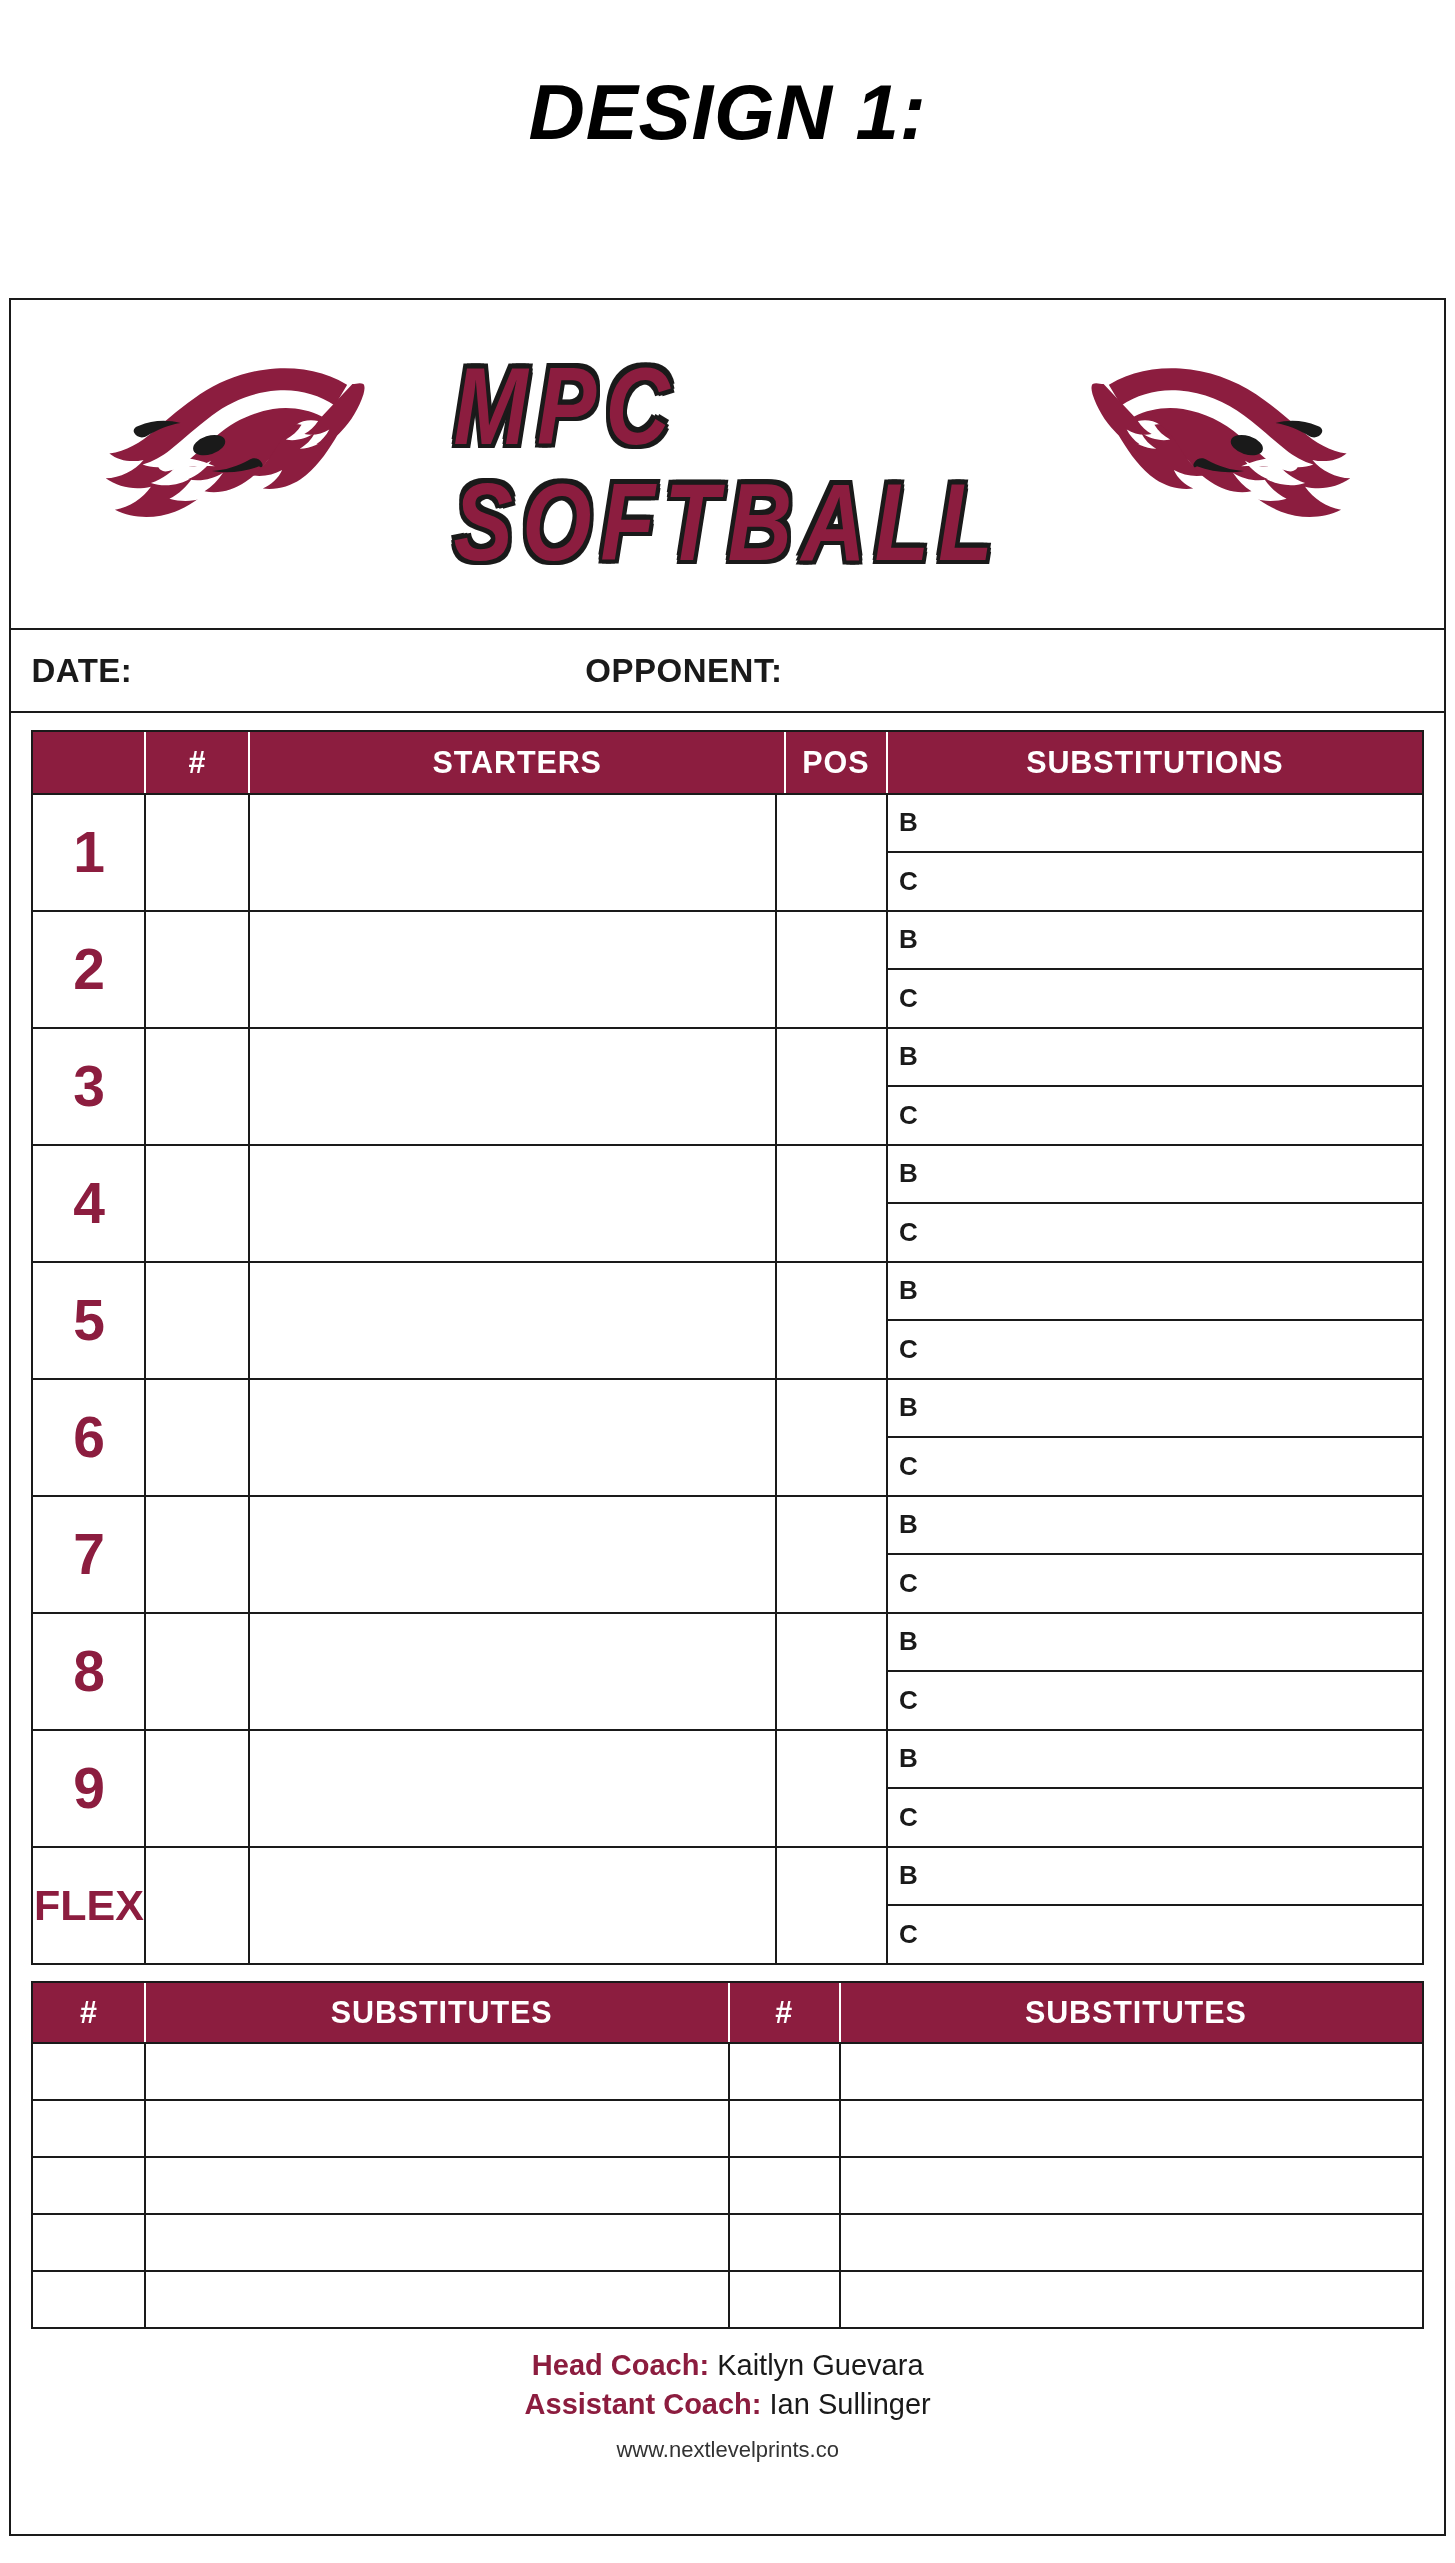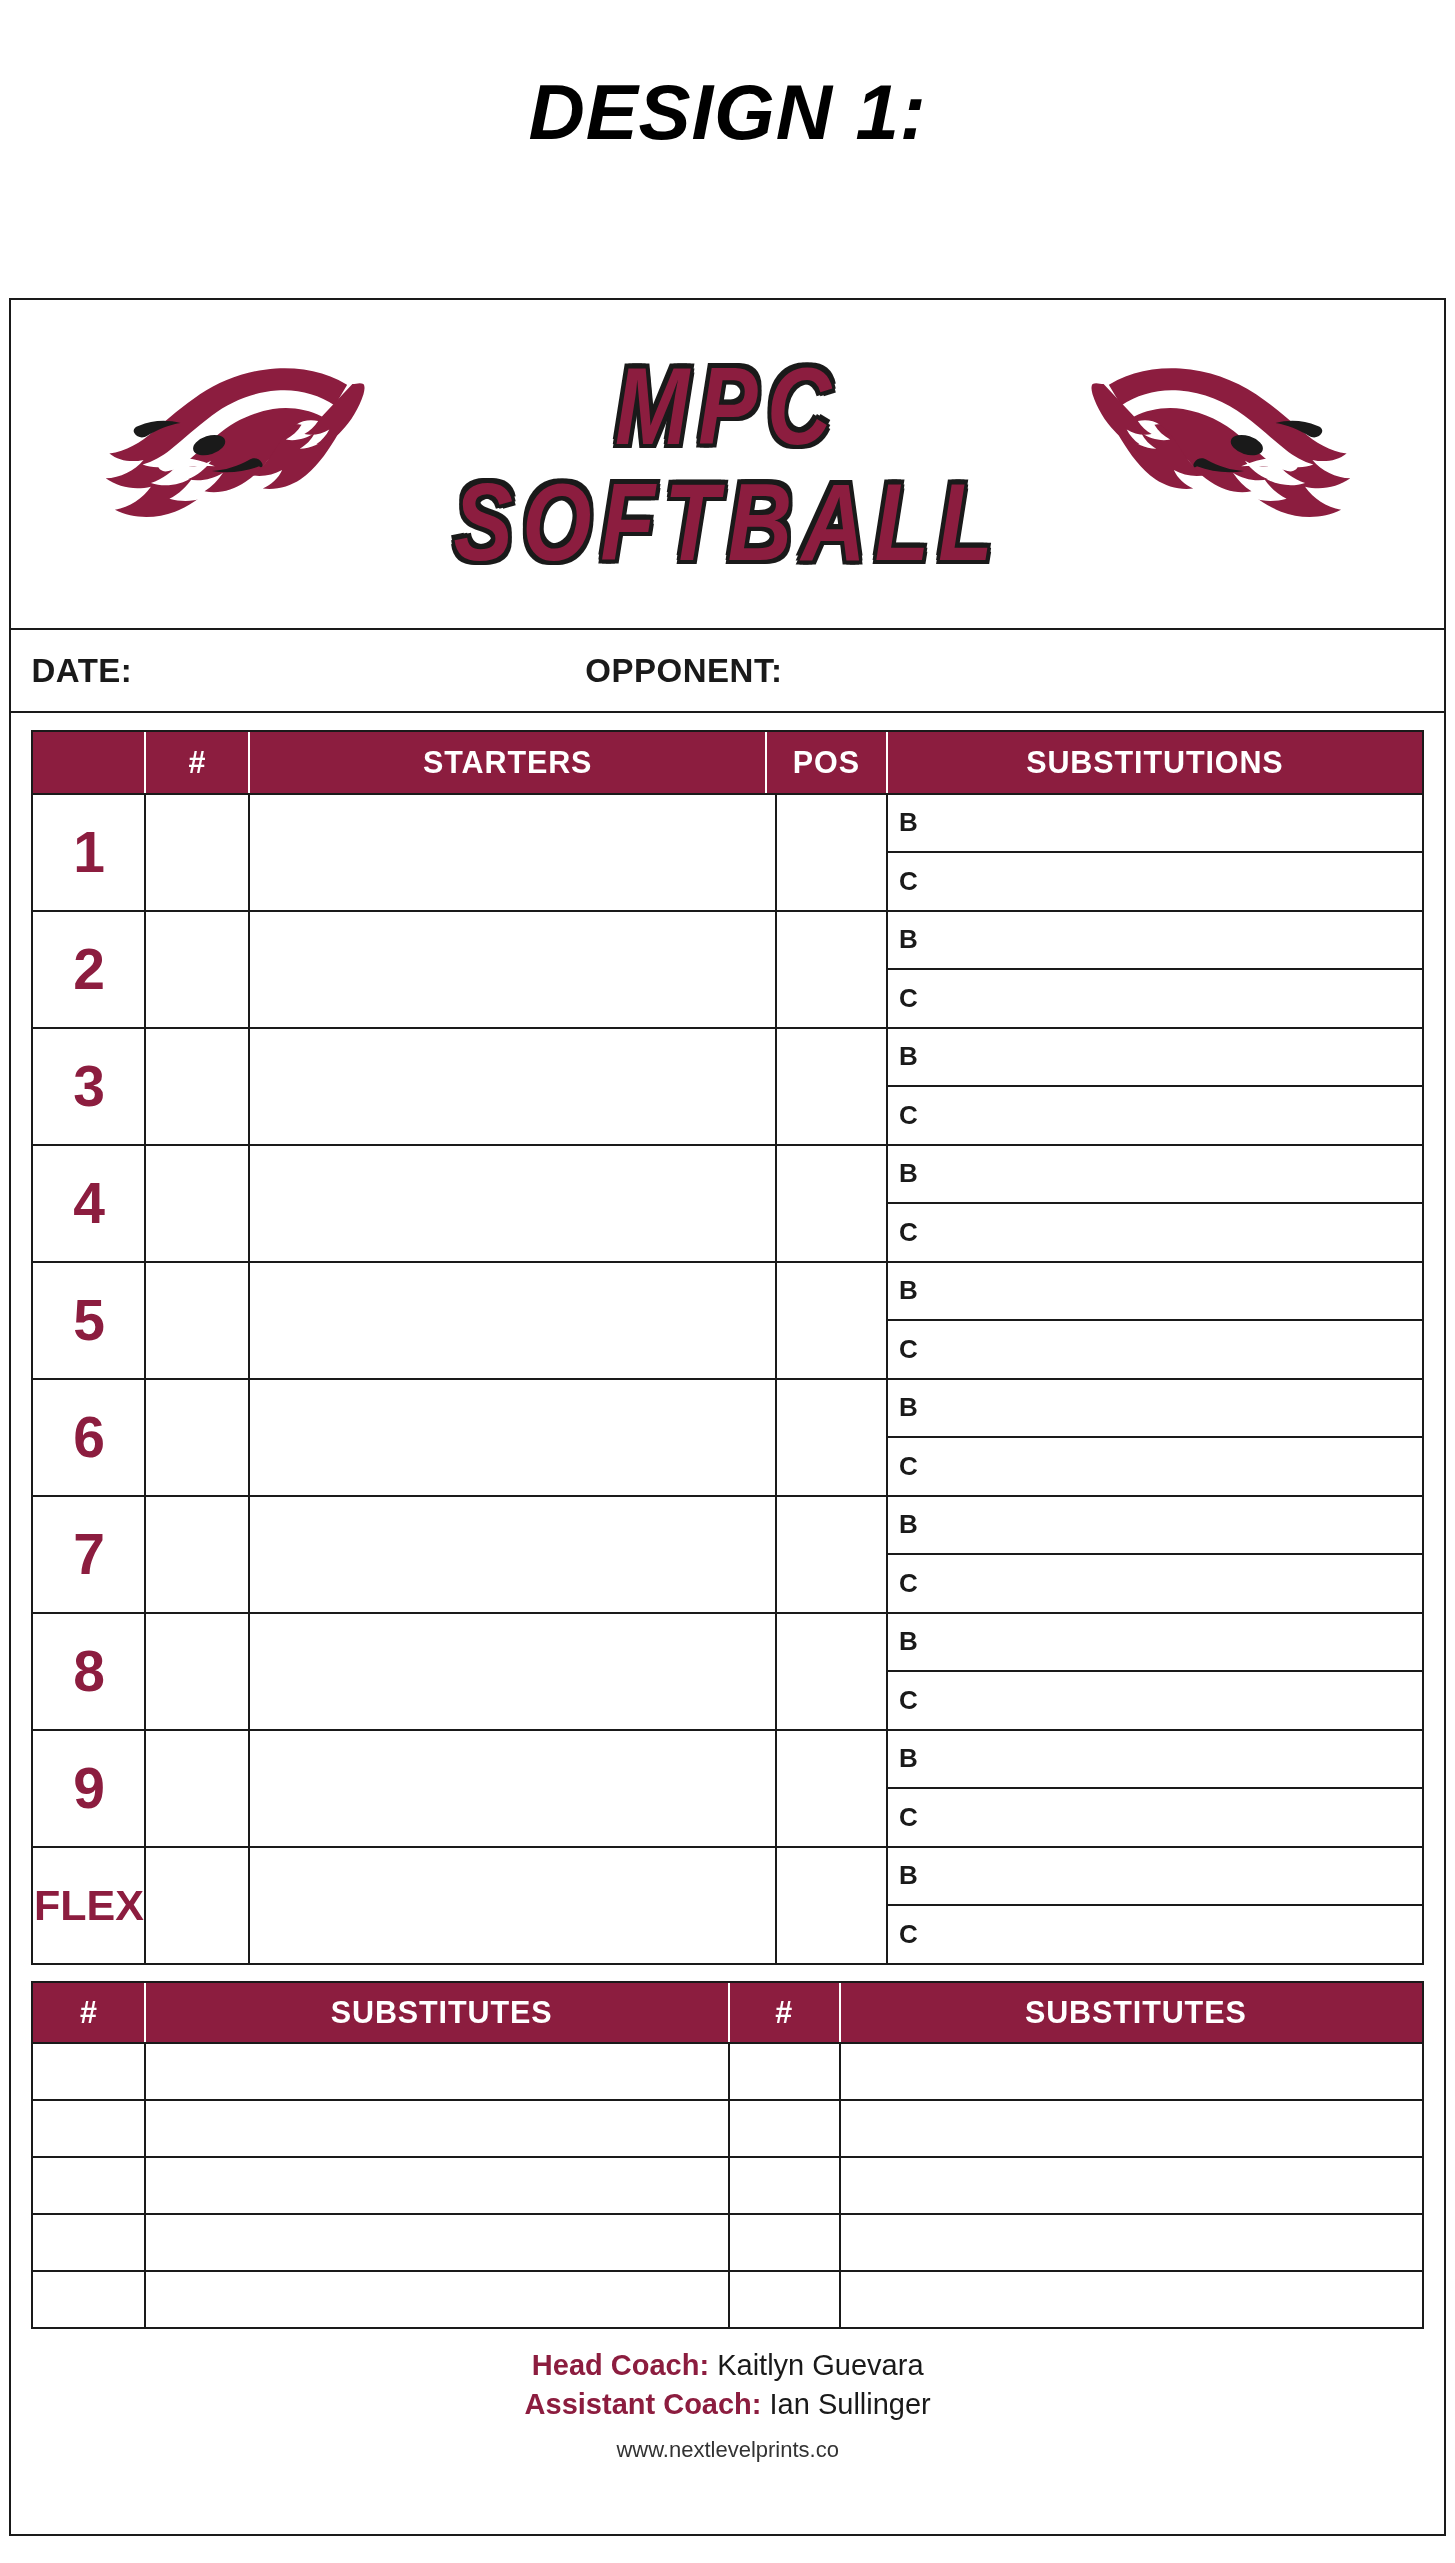--- a/index.html
+++ b/index.html
@@ -51,21 +51,21 @@
     position: absolute;
     top: 37px;
     width: 342px;
     height: 231px;
   }
   .logo.left { left: 16.6px; }
   .logo.right { right: 16.6px; }
   .logo svg { width: 100%; height: 100%; display: block; }
 
   .title-block {
-    text-align: center;
+    text-align: left;
     line-height: 0.95;
   }
   .title-line {
     font-family: "Liberation Sans", sans-serif;
     font-weight: bold;
     font-style: italic;
     color: #8c1d3f;
     letter-spacing: 9.2px;
     text-shadow:
       3.7px 0 0 #1a1a1a, -3.7px 0 0 #1a1a1a, 0 3.7px 0 #1a1a1a, 0 -3.7px 0 #1a1a1a,
@@ -103,21 +103,21 @@
     color: #ffffff;
     height: 61px;
     align-items: center;
     font-weight: bold;
     font-size: 30.5px;
     letter-spacing: 0.9px;
   }
   .col-order { width: 111px; }
   .col-num   { width: 104px; }
   .col-start { flex: 1; }
-  .col-pos   { width: 121px; }
+  .col-pos   { width: 102px; }
   .col-subs  { width: 536px; }
 
   .lineup-head > div {
     text-align: center;
     height: 100%;
     display: flex;
     align-items: center;
     justify-content: center;
   }
   .lineup-head .col-num,

